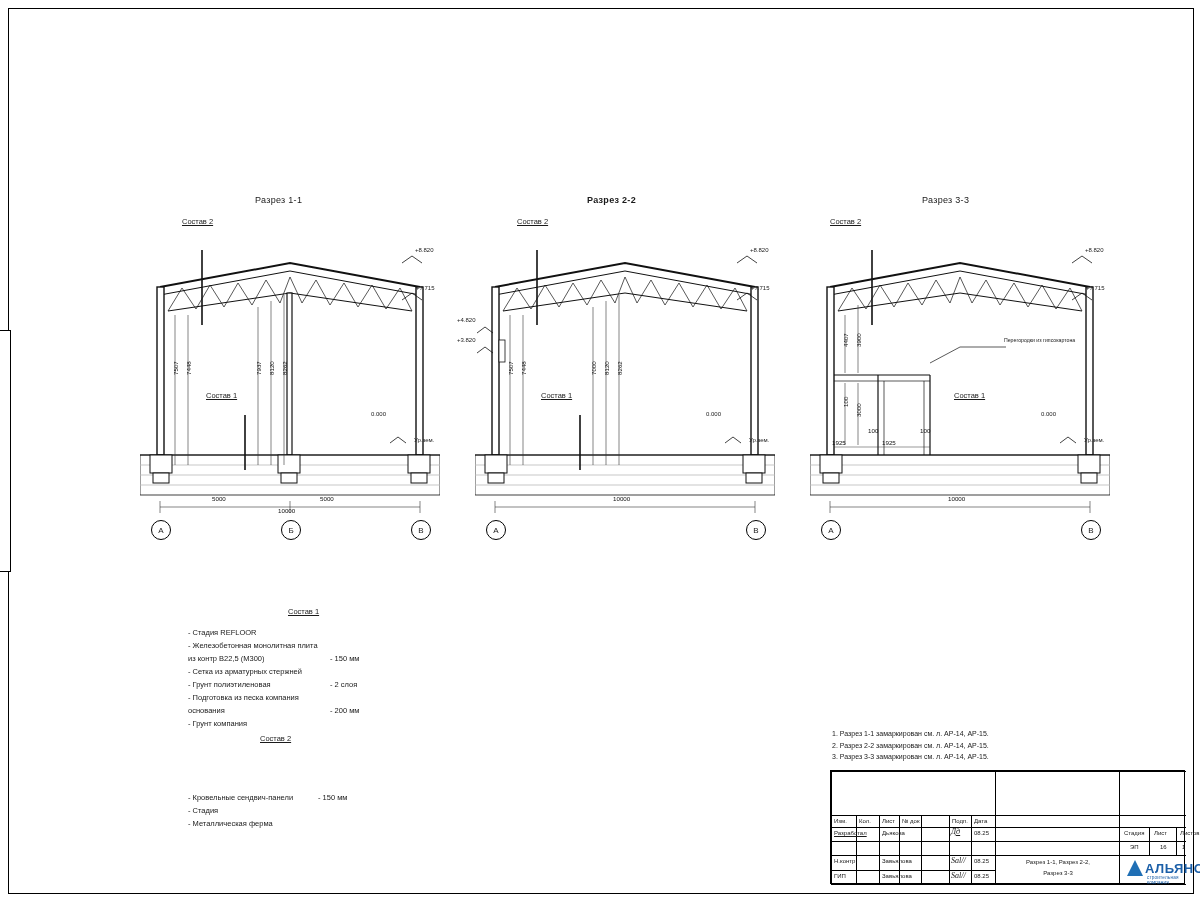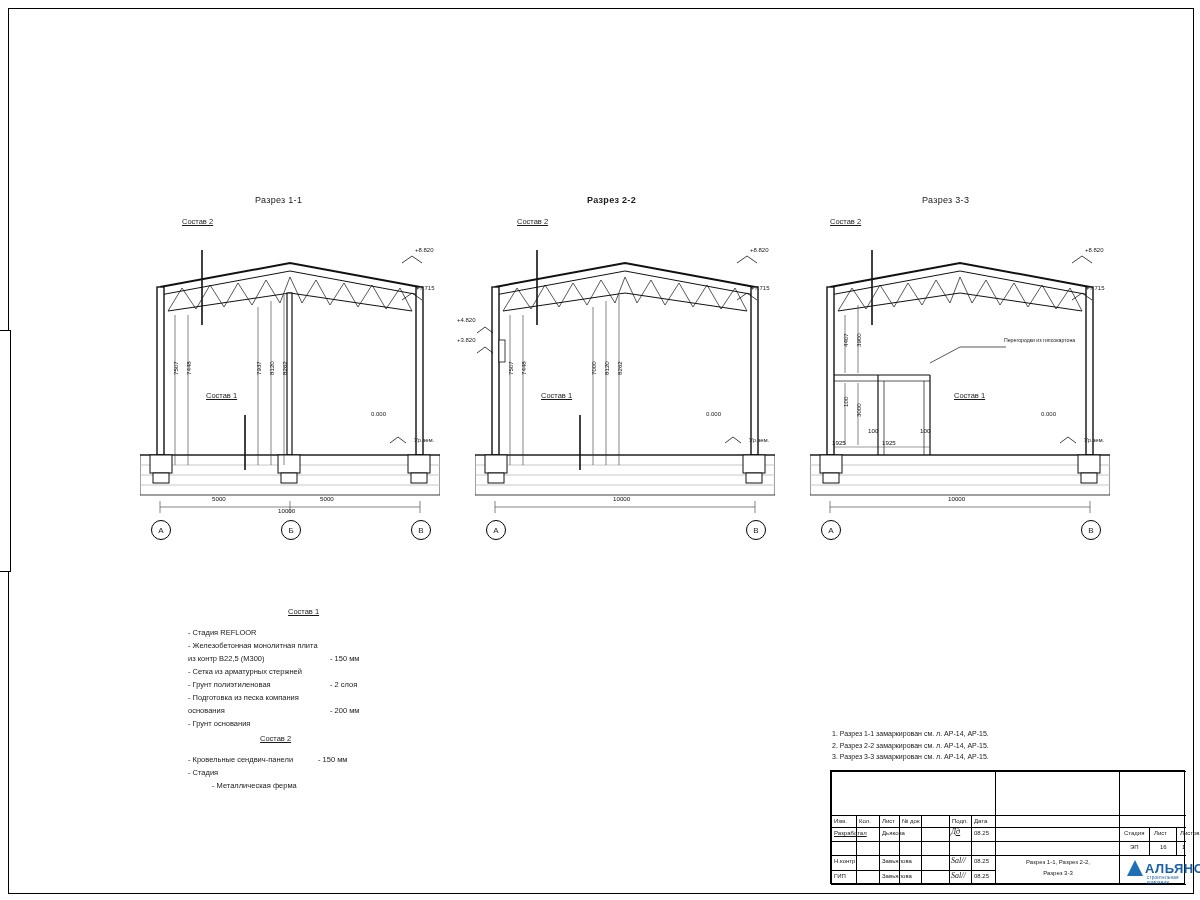--- a/index.html
+++ b/index.html
@@ -250,26 +250,26 @@
   <div class="notes" style="left:188px;top:605px;">
     <div class="hdr" style="margin-left:100px;">Состав 1</div>
     <div style="height:8px"></div>
     <div style="position:relative;"><span>- Стадия REFLOOR</span></div>
     <div style="position:relative;"><span>- Железобетонная  монолитная плита</span></div>
     <div style="position:relative;"><span>  из контр В22,5 (М300)</span><span style="position:absolute;left:142px;">- 150 мм</span></div>
     <div style="position:relative;"><span>- Сетка из арматурных стержней</span></div>
     <div style="position:relative;"><span>- Грунт полиэтиленовая</span><span style="position:absolute;left:142px;">- 2 слоя</span></div>
     <div style="position:relative;"><span>- Подготовка из песка компания</span></div>
     <div style="position:relative;"><span>  основания</span><span style="position:absolute;left:142px;">- 200 мм</span></div>
-    <div style="position:relative;"><span>- Грунт основания</span></div>
+    <div style="position:relative;"><span>- Грунт компания</span></div>
     <div class="hdr" style="margin-left:72px;margin-top:2px;">Состав 2</div>
     <div style="height:8px"></div>
-    <div style="position:relative;"><span>- Кровельные сендвич-панели</span><span style="position:absolute;left:130px;">- 150 мм</span></div>
+    <div style="position:relative;margin-top:38px;"><span>- Кровельные сендвич-панели</span><span style="position:absolute;left:130px;">- 150 мм</span></div>
     <div style="position:relative;"><span>- Стадия</span></div>
-    <div style="position:relative;margin-left:24px;"><span>- Металлическая ферма</span></div>
+    <div style="position:relative;"><span>- Металлическая ферма</span></div>
   </div>
 
   <div class="rnotes" style="left:832px;top:728px;">
     <div>1. Разрез 1-1 замаркирован см. л. АР-14, АР-15.</div>
     <div>2. Разрез 2-2 замаркирован см. л. АР-14, АР-15.</div>
     <div>3. Разрез 3-3 замаркирован см. л. АР-14, АР-15.</div>
   </div>
 
   <div class="stamp">
 

